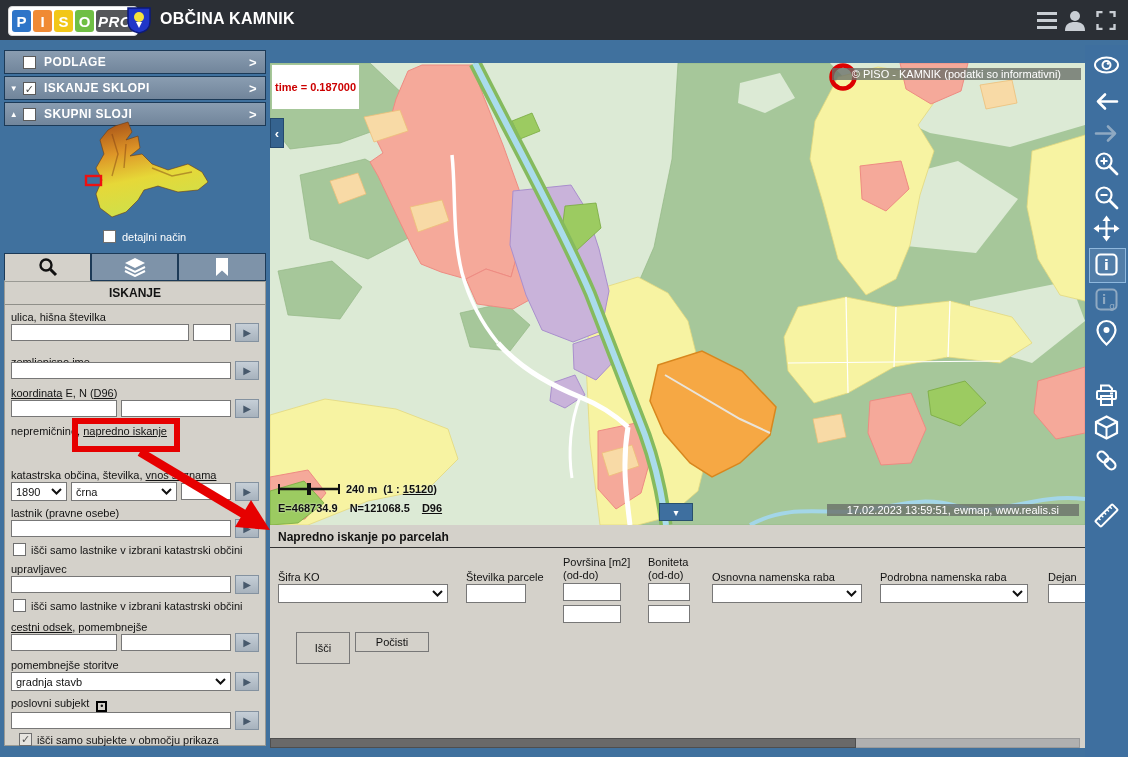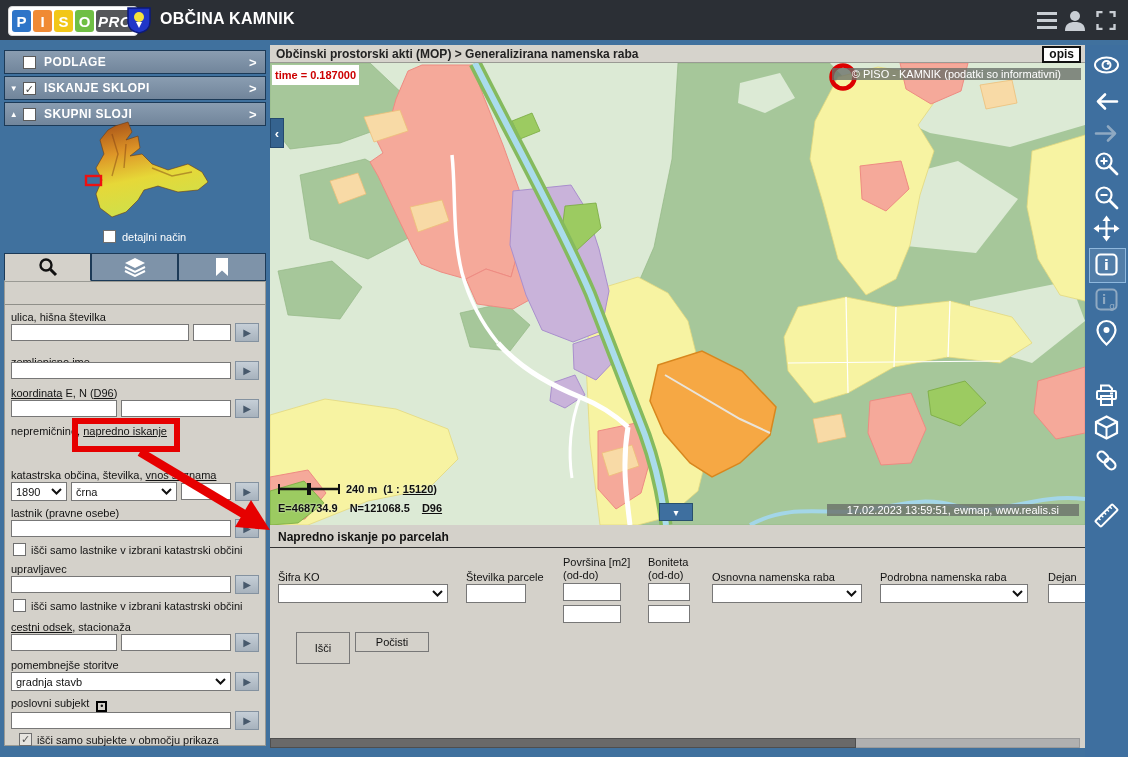--- a/index.html
+++ b/index.html
@@ -160,20 +160,21 @@
         <path d="M1,10 L11,15 L21,10 M1,14 L11,19 L21,14" fill="none" stroke="#fff" stroke-width="2"></path>
       </svg>
     </div>
     <div class="tab off" style="left:174px;width:88px">
       <svg width="16" height="20" viewBox="0 0 16 20">
         <path d="M2 1 H14 V19 L8 13.5 L2 19 Z" fill="#fff"></path>
       </svg>
     </div>
 
     <div class="spanel">
+      <div class="lbl" style="left:0;right:0;top:4px;text-align:center;font-weight:bold;font-size:12px">ISKANJE</div>
       <div class="abs" style="left:0;top:22px;width:260px;border-top:1px solid #8f8f89"></div>
 
       <div class="lbl" style="left:6px;top:29px">ulica, hišna številka</div>
       <input class="inp" style="left: 6px; top: 42px; width: 178px;">
       <input class="inp" style="left: 188px; top: 42px; width: 38px;">
       <div class="play" style="left:230px;top:41px">
           <span>▶</span>
         </div>
 
       <div class="lbl" style="left:6px;top:74px">zemljepisno ime</div>
@@ -220,21 +221,21 @@
 
       <div class="lbl" style="left:6px;top:281px">upravljavec</div>
       <input class="inp" style="left: 6px; top: 294px; width: 220px;">
       <div class="play" style="left:230px;top:293px">
           <span>▶</span>
         </div>
 
       <span class="chk" style="left:8px;top:317px"></span>
       <div class="lbl" style="left:26px;top:318px">išči samo lastnike v izbrani katastrski občini</div>
 
-      <div class="lbl" style="left:6px;top:339px"><span class="lnk">cestni odsek</span><span>, stacionaža</span></div>
+      <div class="lbl" style="left:6px;top:339px"><span class="lnk">cestni odsek</span><span>, pomembnejše</span></div>
       <input class="inp" style="left: 6px; top: 352px; width: 106px;">
       <input class="inp" style="left: 116px; top: 352px; width: 110px;">
       <div class="play" style="left:230px;top:351px">
           <span>▶</span>
         </div>
 
       <div class="lbl" style="left:6px;top:377px">pomembnejše storitve</div>
       <div class="sel" style="left:6px;top:390px;width:220px">
         <span class="tx">gradnja stavb</span>
         <svg width="11" height="7" viewBox="0 0 11 7">
@@ -251,24 +252,20 @@
       <input class="inp" style="left: 6px; top: 430px; width: 220px;">
       <div class="play" style="left:230px;top:429px">
           <span>▶</span>
         </div>
 
       <span class="chk dis" style="left:14px;top:451px">✓</span>
       <div class="lbl" style="left:32px;top:452px">išči samo subjekte v območju prikaza</div>
     </div>
   </div>
 
-  <div class="maptitle">
-    <span>Občinski prostorski akti (MOP) &gt; Generalizirana namenska raba</span>
-    <span class="opis">opis</span>
-  </div>
 
   <div class="mapwrap">
     <svg width="815" height="462" viewBox="0 0 815 462">
       <rect width="815" height="462" fill="#dcead5"></rect>
 
       <g fill="#a6c79a" stroke="#93b785" stroke-width="0.7">
         <polygon points="0,0 100,0 138,36 120,62 70,80 20,86 0,60"></polygon>
         <polygon points="30,112 95,96 148,126 152,168 98,196 40,176"></polygon>
         <polygon points="8,208 62,198 92,224 70,256 18,252"></polygon>
         <polygon points="190,250 235,240 260,262 240,288 200,284"></polygon>
@@ -339,21 +336,21 @@
         <path d="M576,234 L578,330"></path>
           <path d="M626,244 L624,304"></path>
           <path d="M680,238 L678,294"></path>
           <path d="M518,300 L730,298"></path>
       </g>
 
       <circle cx="573" cy="14" r="11.5" fill="none" stroke="#dd0000" stroke-width="4.5"></circle>
     </svg>
 
     
-    <div class="ovl" style="left:2px;top:2px;background:#fff;color:#cc0000;font-weight:bold;padding:4px 3px">time = 0.187000</div>
+    <div class="ovl" style="left:2px;top:2px;background:#fff;color:#cc0000;font-weight:bold;padding:16px 3px">time = 0.187000</div>
     <div class="ovl graybox" style="right:4px;top:5px">© PISO - KAMNIK (podatki so informativni)</div>
     <div class="collapse-l">
         <span>‹</span>
       </div>
 
     <div class="ovl" style="left:8px;top:420px;display:flex;align-items:center;gap:6px">
       <svg width="62" height="12" viewBox="0 0 62 12">
         <line x1="1" y1="6" x2="61" y2="6" stroke="#111" stroke-width="2.4"></line>
         <line x1="1" y1="1" x2="1" y2="11" stroke="#111" stroke-width="2"></line>
         <line x1="31" y1="0" x2="31" y2="12" stroke="#111" stroke-width="4"></line>

